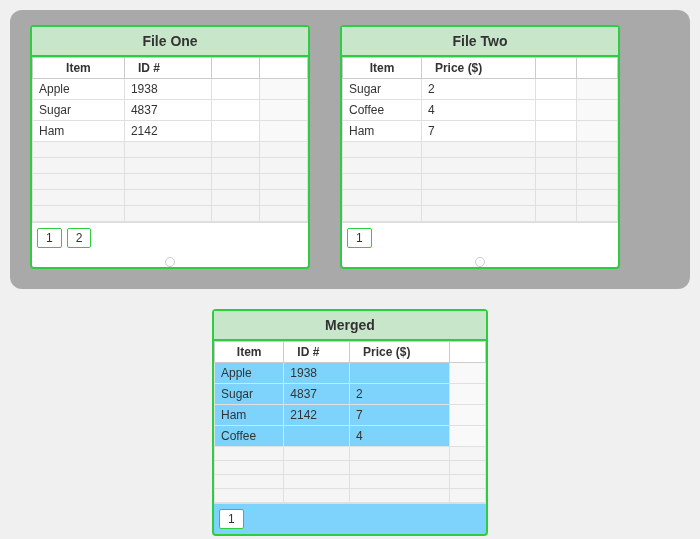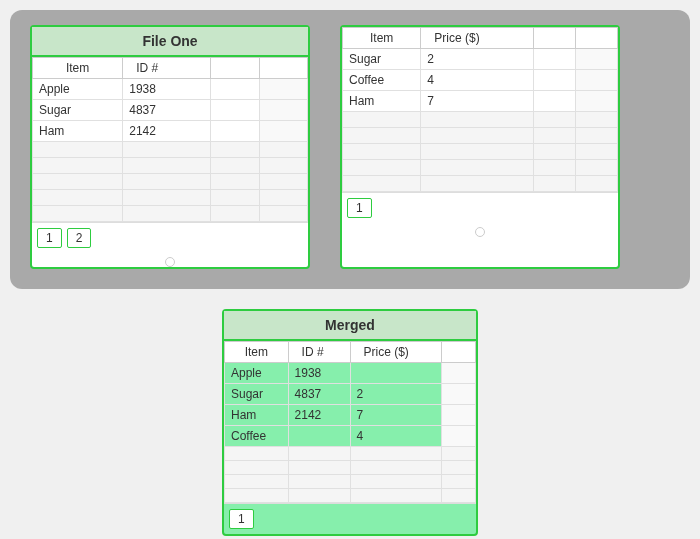--- a/index.html
+++ b/index.html
@@ -56,21 +56,21 @@
     }
 
     .file-table {
       width: 100%;
       border-collapse: collapse;
     }
 
     .file-table th {
       border: 1px solid #ccc;
       padding: 3px 13px;
-      font-weight: normal;
+      font-weight: bold;
       background: white;
       color: #333;
     }
 
     .file-table td {
       border: 1px solid #e0e0e0;
       padding: 3px 6px;
       color: #333;
     }
 
@@ -117,24 +117,24 @@
     }
 
     
     .bottom-section {
       display: flex;
       justify-content: center;
       width: 100%;
     }
 
     .merged-box {
-      background: #86efac;
+      background: #7dd3fc;
       border: 2px solid #2ecc40;
       border-radius: 4px;
-      width: 256px;
+      width: 276px;
     }
 
     
     .num { text-align: left; }
 
     
     .extra-empty td {
       height: 14px;
       background: #f5f5f5;
       border: 1px solid #e0e0e0;
@@ -215,20 +215,21 @@
           <button class="page-btn">2</button>
         </div>
       </div>
       <div class="dot-area">
         <div class="dot"></div>
       </div>
     </div>
 
     <div class="file-box">
       <div class="file-box-inner">
+        <div class="file-title">File Two</div>
         <table class="file-table">
           <thead>
             <tr>
               <th>Item</th>
               <th class="num">Price ($)</th>
               <th></th>
               <th></th>
             </tr>
           </thead>
           <tbody>

